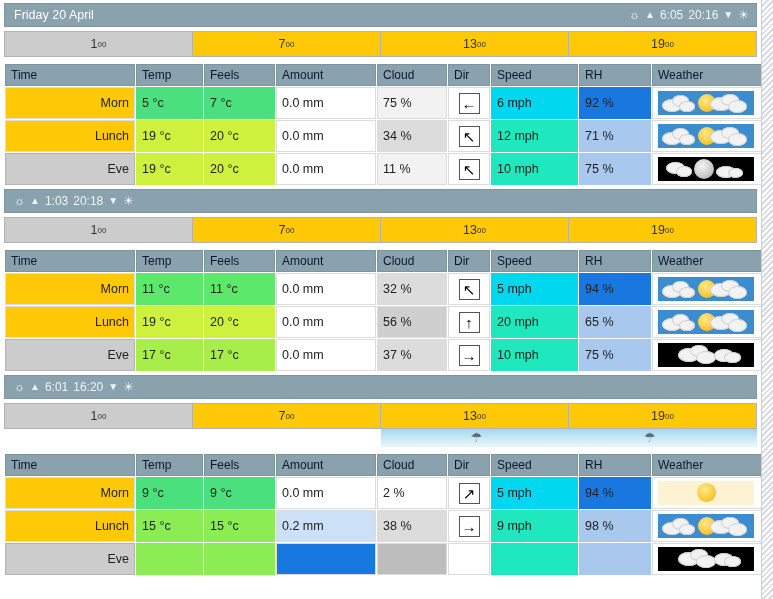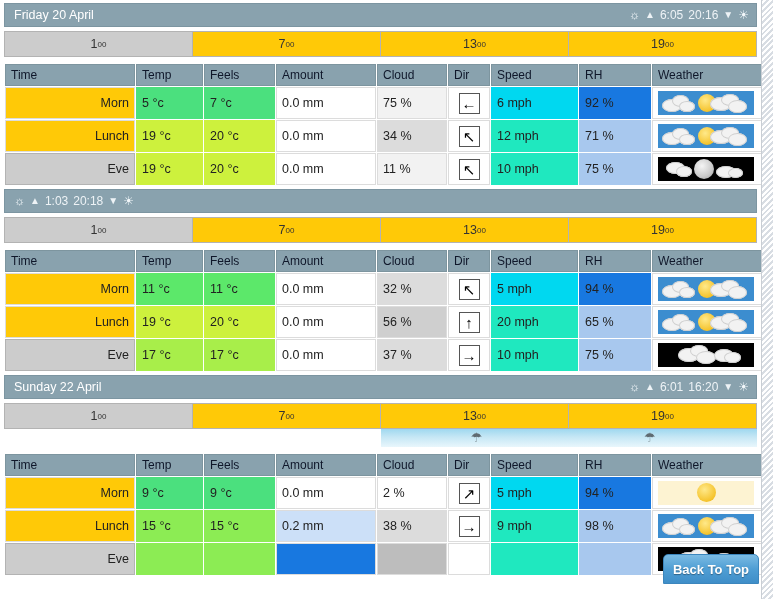--- a/index.html
+++ b/index.html
@@ -460,21 +460,20 @@
                   <span class="cloud" style="left:56px;top:6px;width:20px;height:13px;"></span>
                   <span class="cloud" style="left:66px;top:9px;width:17px;height:11px;"></span>
                 </span>
               </td>
             </tr>
           </tbody>
         </table>
       </div>
       <div class="day-block">
         <div class="day-header">
-          <span class="day-title">Sunday 22 April</span>
           <span class="sun-info">
             <span class="glyph">☼</span>
             <span class="tri">▲</span>
             <span class="t">6:01</span>
             <span class="t">16:20</span>
             <span class="tri">▼</span>
             <span class="glyph">☀</span>
           </span>
         </div>
         <div class="hour-strip">
@@ -579,18 +578,15 @@
                   <span class="cloud" style="left:56px;top:6px;width:20px;height:13px;"></span>
                   <span class="cloud" style="left:66px;top:9px;width:17px;height:11px;"></span>
                 </span>
               </td>
             </tr>
           </tbody>
         </table>
       </div>
     </div>
 
-  <div class="back-to-top">
-    <span>Back To Top</span>
-  </div>
 
   <div class="scroll-strip"></div>
 </div>
 
 </body></html>

